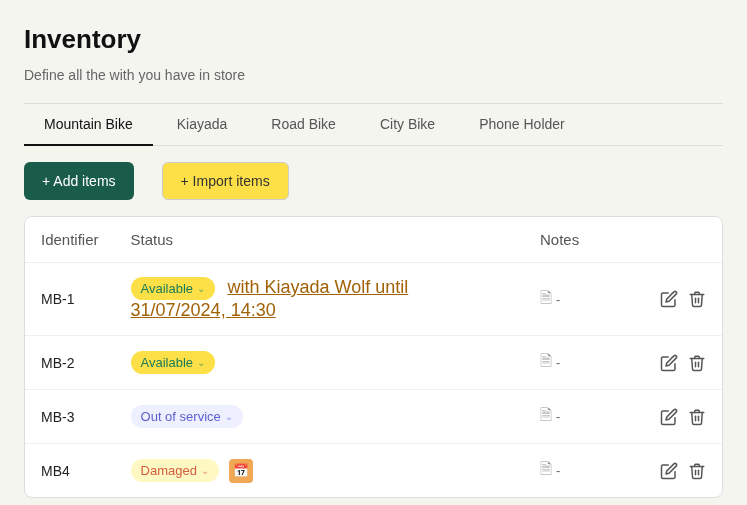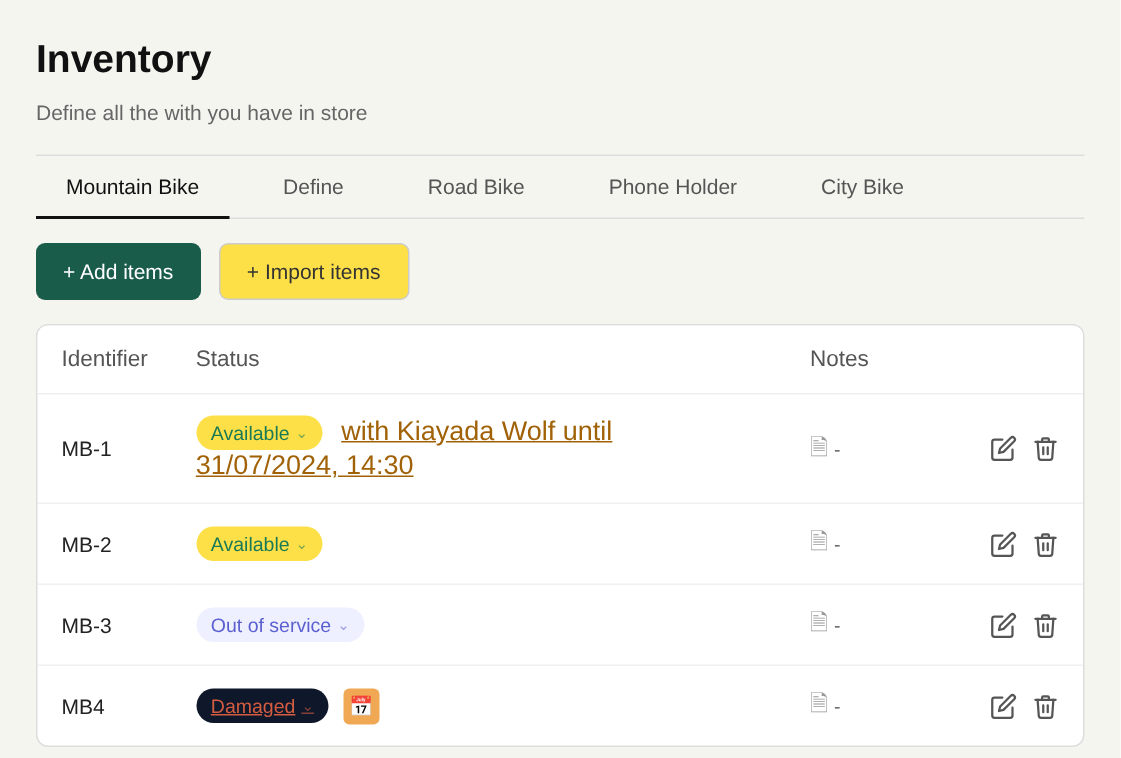--- a/index.html
+++ b/index.html
@@ -22,41 +22,41 @@
       color: #666;
       margin-bottom: 20px;
     }
     .divider {
       border: none;
       border-top: 1px solid #ddd;
       margin-bottom: 0;
     }
     .tabs {
       display: flex;
-      gap: 16px;
+      gap: 4px;
       border-bottom: 1px solid #ddd;
       margin-bottom: 16px;
     }
     .tab {
       padding: 12px 20px;
       font-size: 14px;
       color: #555;
       cursor: pointer;
       border-bottom: 2px solid transparent;
       margin-bottom: -1px;
       white-space: nowrap;
     }
     .tab.active {
       color: #111;
       border-bottom: 2px solid #111;
       font-weight: 500;
     }
     .toolbar {
       display: flex;
-      gap: 12px;
+      gap: 28px;
       margin-bottom: 16px;
     }
     .btn-add {
       background: #1a5c4a;
       color: #fff;
       border: none;
       border-radius: 6px;
       padding: 10px 18px;
       font-size: 14px;
       font-weight: 500;
@@ -115,23 +115,22 @@
     }
     .status-available {
       background: #fde047;
       color: #1a7a55;
     }
     .status-out-of-service {
       background: #eef0ff;
       color: #5b5fcf;
     }
     .status-damaged {
-      background: #0f172a;
+      background: #fef9c3;
       color: #d45c40;
-      text-decoration: underline;
     }
     .chevron-icon {
       font-size: 10px;
       opacity: 0.6;
     }
     .note-cell {
       display: flex;
       align-items: center;
       gap: 4px;
       color: #888;
@@ -190,24 +189,24 @@
 </head>
 <body>
 
 <h1 class="page-title">Inventory</h1>
 <p class="page-subtitle">Define all the with you have in store</p>
 
 <hr class="divider">
 
 <div class="tabs">
   <div class="tab active">Mountain Bike</div>
-  <div class="tab">Define</div>
+  <div class="tab">Kiayada</div>
   <div class="tab">Road Bike</div>
+  <div class="tab">City Bike</div>
   <div class="tab">Phone Holder</div>
-  <div class="tab">City Bike</div>
 </div>
 
 <div class="toolbar">
   <button class="btn-add">+ Add items</button>
   <button class="btn-import">+ Import items</button>
 </div>
 
 <div class="table-container">
   <table>
     <thead>

